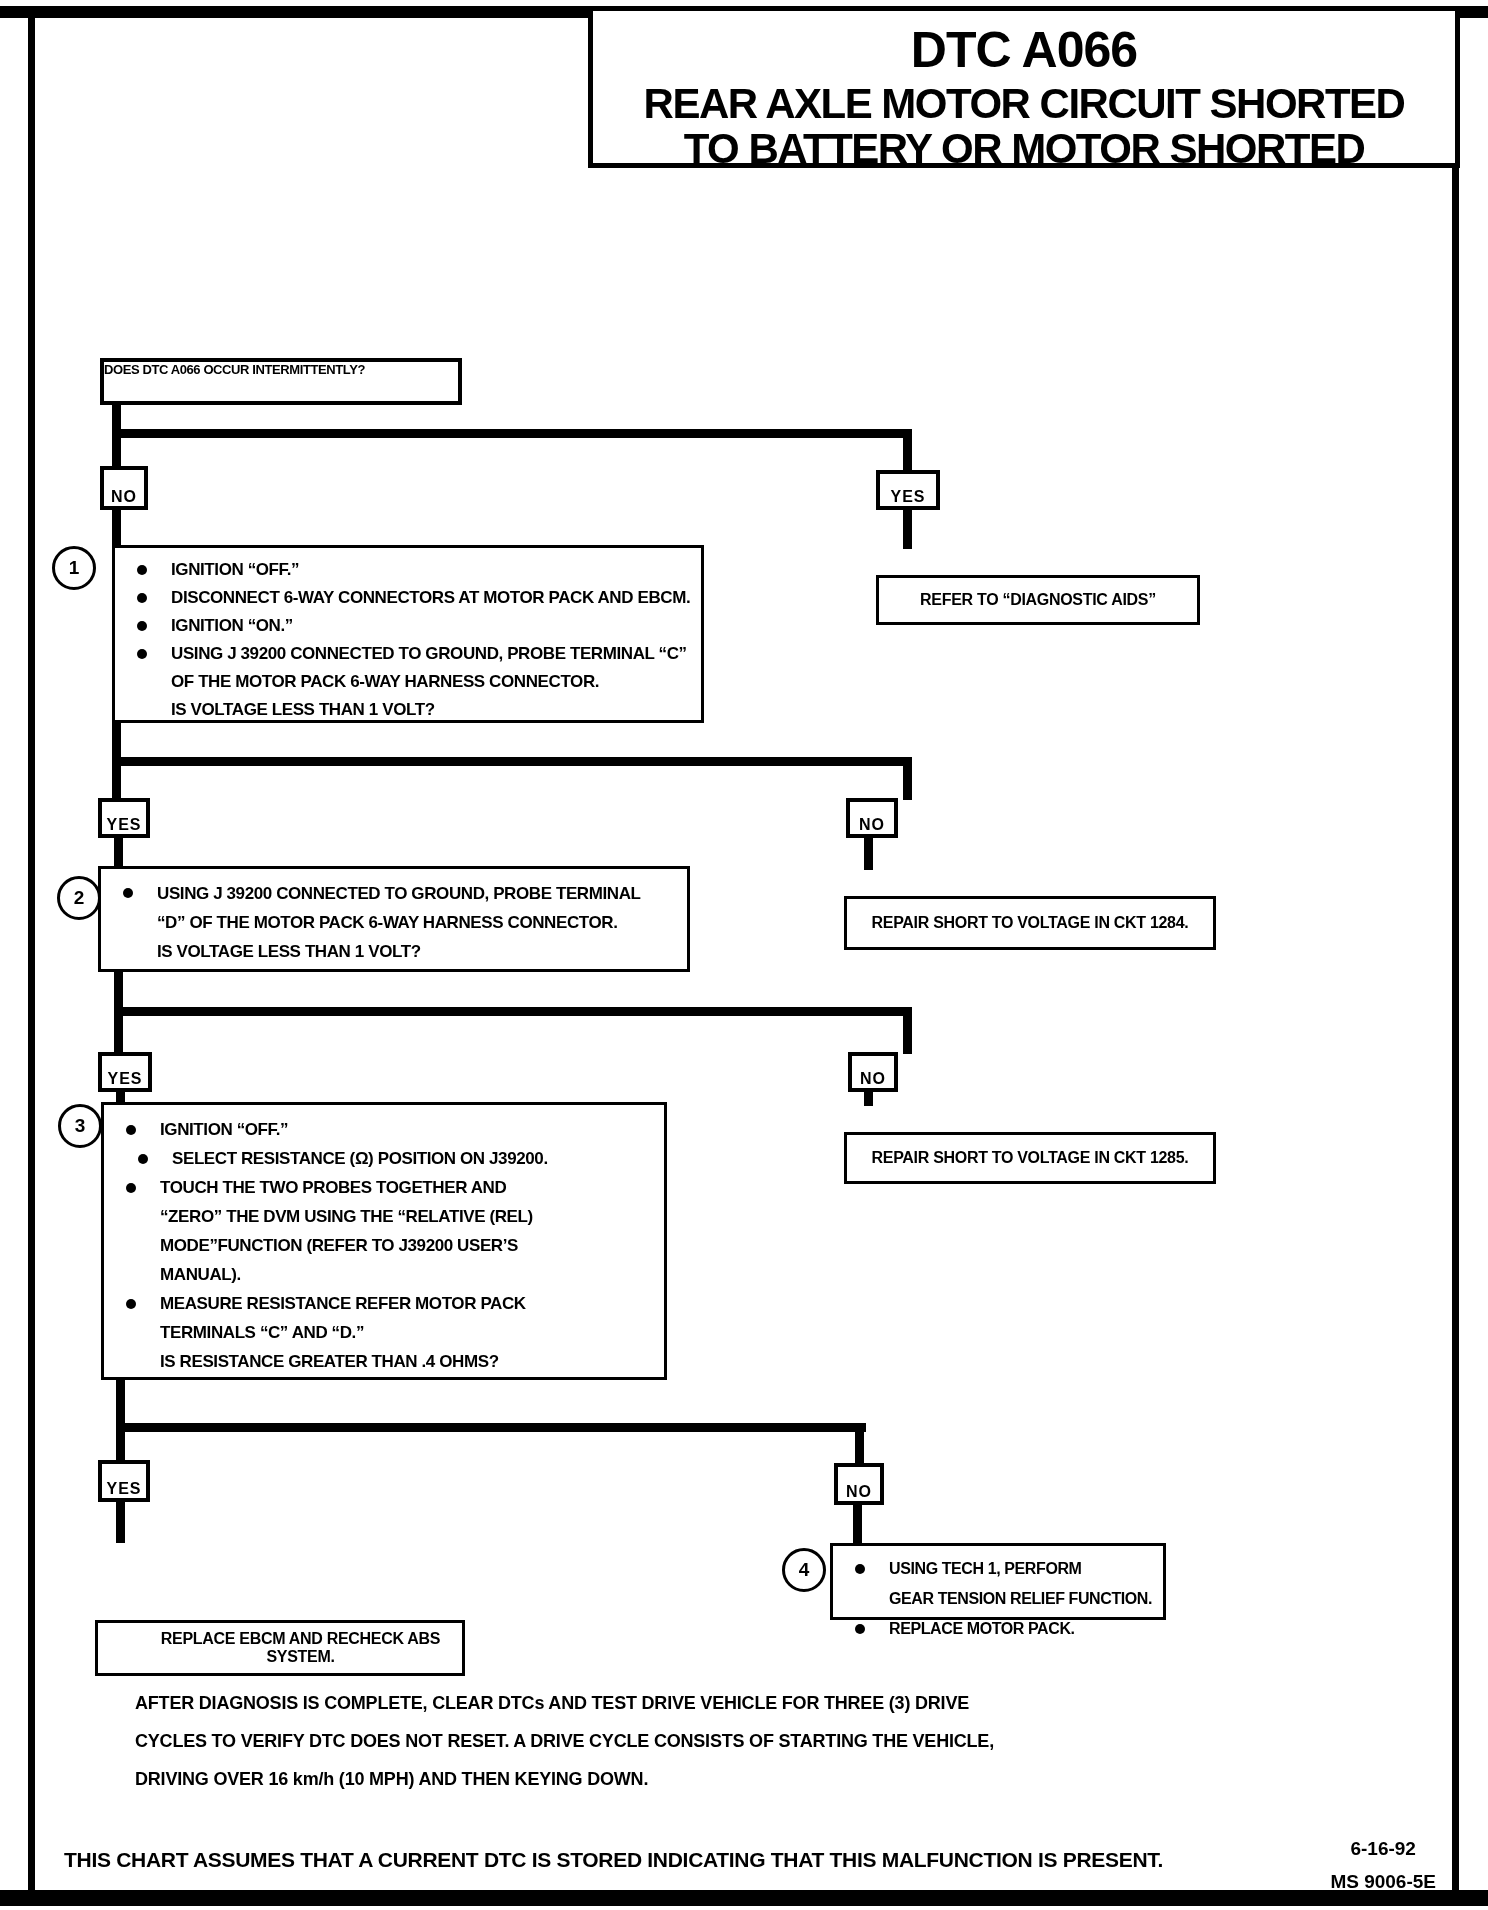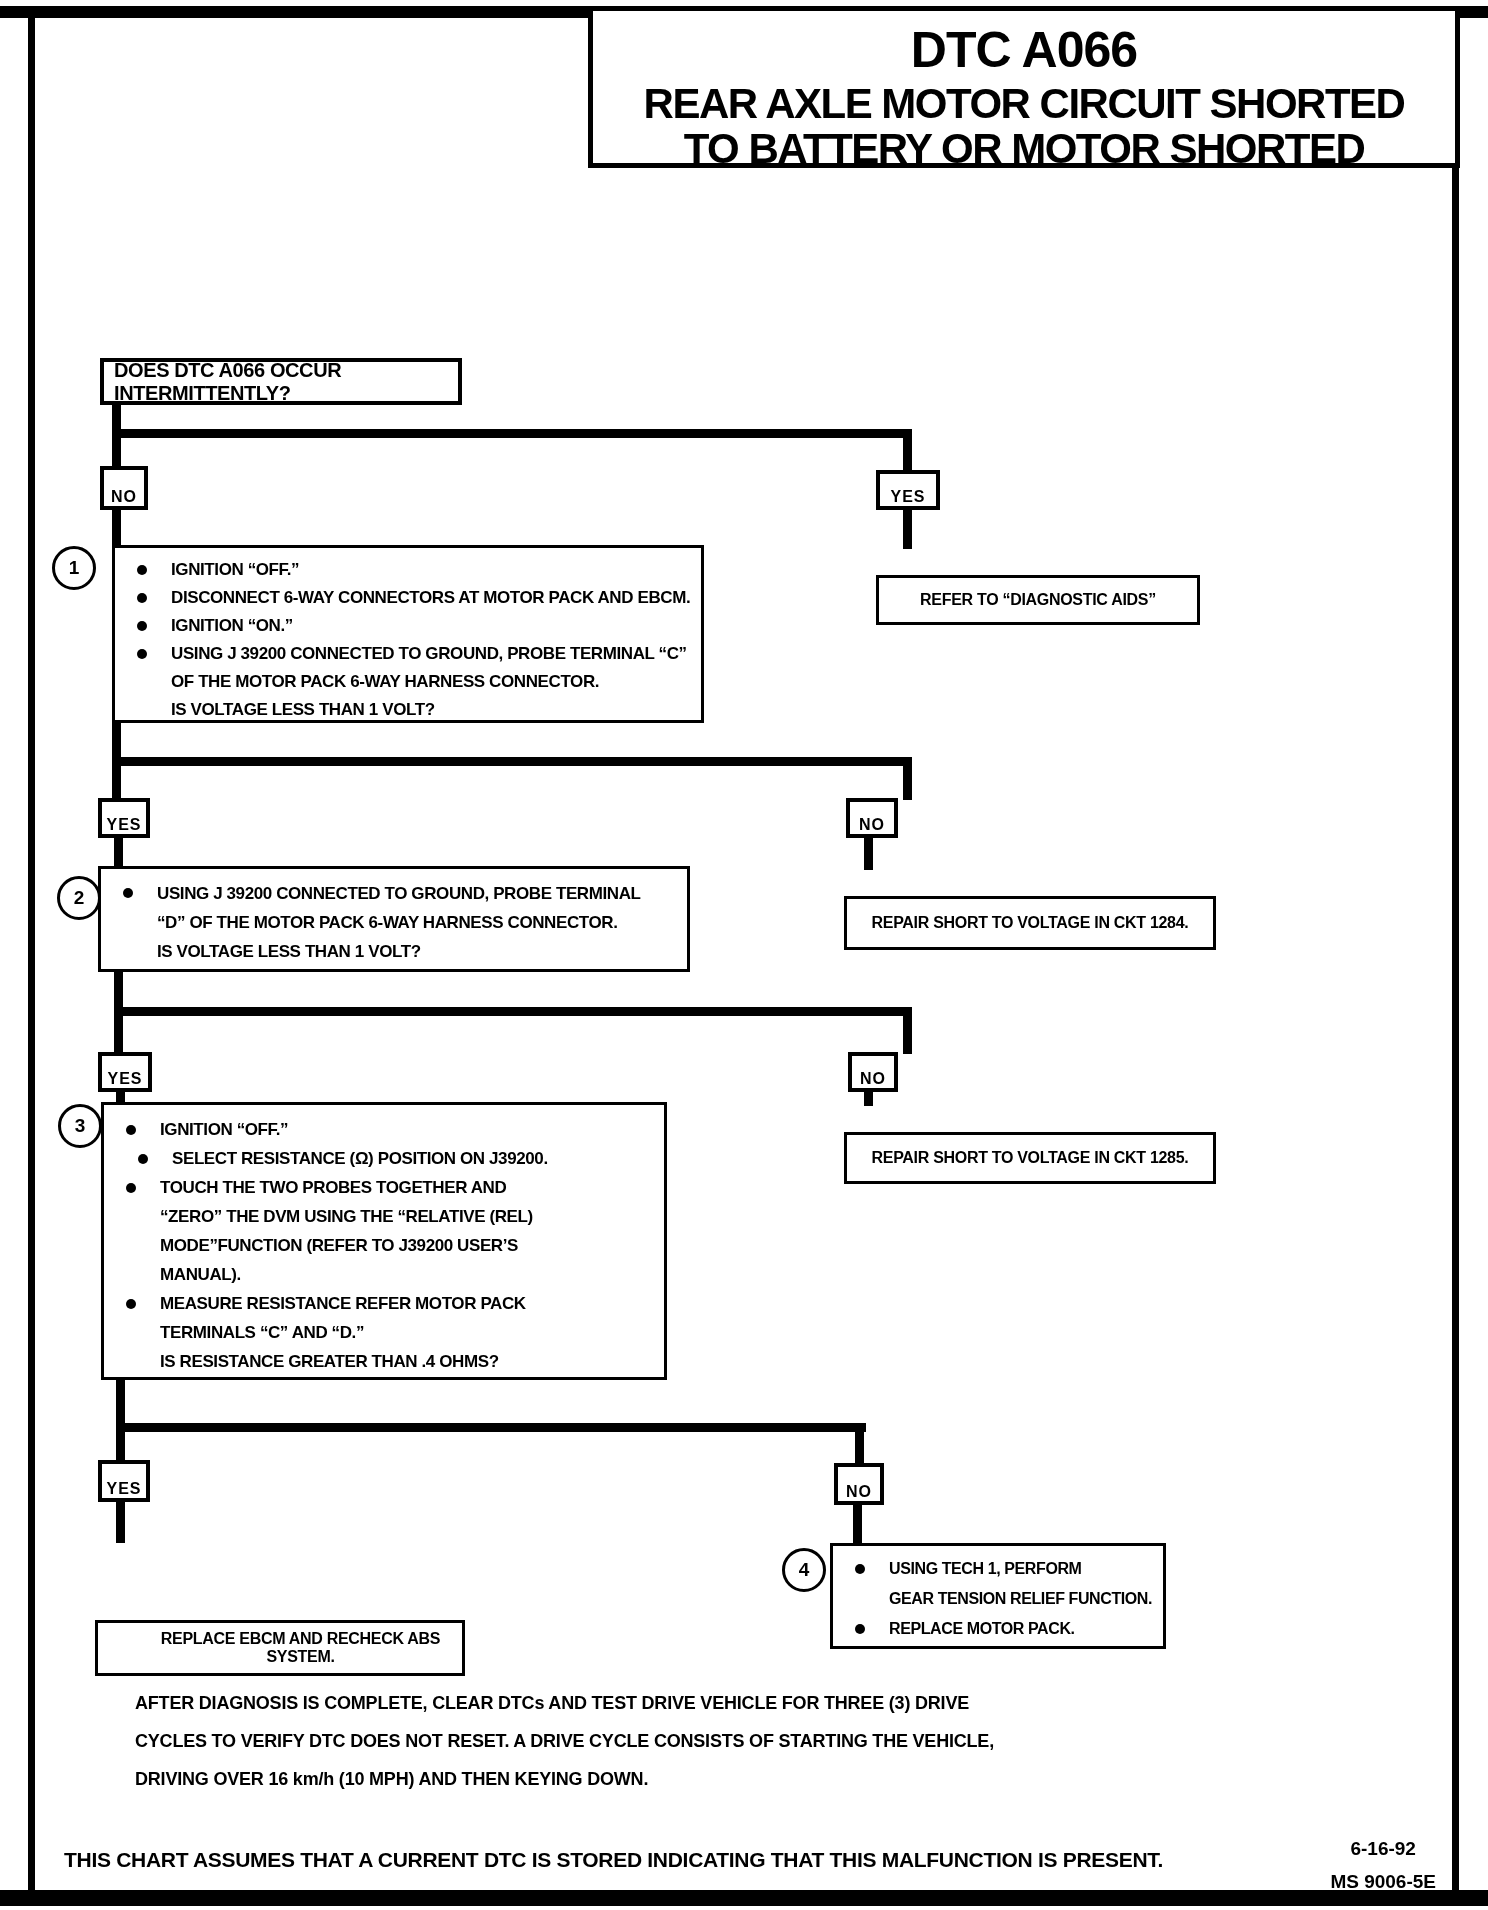--- a/index.html
+++ b/index.html
@@ -4,21 +4,21 @@
 <style>
   html,body{margin:0;padding:0;background:#ffffff;}
   .page{
     position:relative;width:1488px;height:1910px;background:#ffffff;
     font-family:"Liberation Sans","DejaVu Sans",sans-serif;
     color:#000;font-weight:bold;overflow:hidden;
   }
   .bar{position:absolute;background:#000;}
   .line{position:absolute;background:#000;}
   .box{position:absolute;background:#fff;border:3px solid #000;box-sizing:border-box;}
-  .qbox{border-width:4px;font-size:20px;letter-spacing:-0.4px;display:flex;align-items:center;padding-left:10px;}
+  .qbox{border-width:4px;font-size:13px;letter-spacing:-0.4px;display:flex;align-items:flex-start;}
   .dbox{border-width:4px;display:flex;align-items:flex-end;justify-content:center;font-size:16px;letter-spacing:1px;}
   .rbox{display:flex;align-items:center;justify-content:center;font-size:16px;letter-spacing:-0.3px;text-align:center;margin-top:28px;}
   .sbox{padding-top:8px;font-size:17px;letter-spacing:-0.4px;}
   .ln{position:relative;padding-left:56px;padding-right:6px;line-height:28px;white-space:nowrap;}
   .ln .dot{position:absolute;left:22px;top:9px;width:10px;height:10px;border-radius:50%;background:#000;}
   .circ{
     position:absolute;width:44px;height:44px;border:3px solid #000;border-radius:50%;
     background:#fff;box-sizing:border-box;display:flex;align-items:center;justify-content:center;
     font-size:19px;
   }
@@ -156,21 +156,21 @@
   <div class="line" style="left:116px;top:1501px;width:9px;height:42px;"></div>
   <div class="line" style="left:853px;top:1504px;width:9px;height:42px;"></div>
 
   <div class="box rbox" style="left:95px;top:1592px;width:370px;height:56px;padding-left:41px;">
     <span>REPLACE EBCM AND RECHECK ABS SYSTEM.</span>
   </div>
 
   <div class="circ" style="left:782px;top:1548px;">
     <span>4</span>
   </div>
-  <div class="box sbox" style="left:830px;top:1543px;width:336px;height:106px;padding-top:8px;font-size:16px;">
+  <div class="box sbox" style="left:830px;top:1543px;width:336px;height:77px;padding-top:8px;font-size:16px;">
     <div class="ln" style="line-height:30px;"><span class="dot" style="top:10px;"></span><span>USING TECH 1, PERFORM</span></div>
     <div class="ln" style="line-height:30px;"><span>GEAR TENSION RELIEF FUNCTION.</span></div>
     <div class="ln" style="line-height:30px;"><span class="dot" style="top:10px;"></span><span>REPLACE MOTOR PACK.</span></div>
   </div>
 
   <div class="note">
     <div>AFTER DIAGNOSIS IS COMPLETE, CLEAR DTCs AND TEST DRIVE VEHICLE FOR THREE (3) DRIVE</div>
     <div>CYCLES TO VERIFY DTC DOES NOT RESET.  A DRIVE CYCLE CONSISTS OF STARTING THE  VEHICLE,</div>
     <div>DRIVING OVER 16 km/h (10 MPH) AND THEN KEYING DOWN.</div>
   </div>

